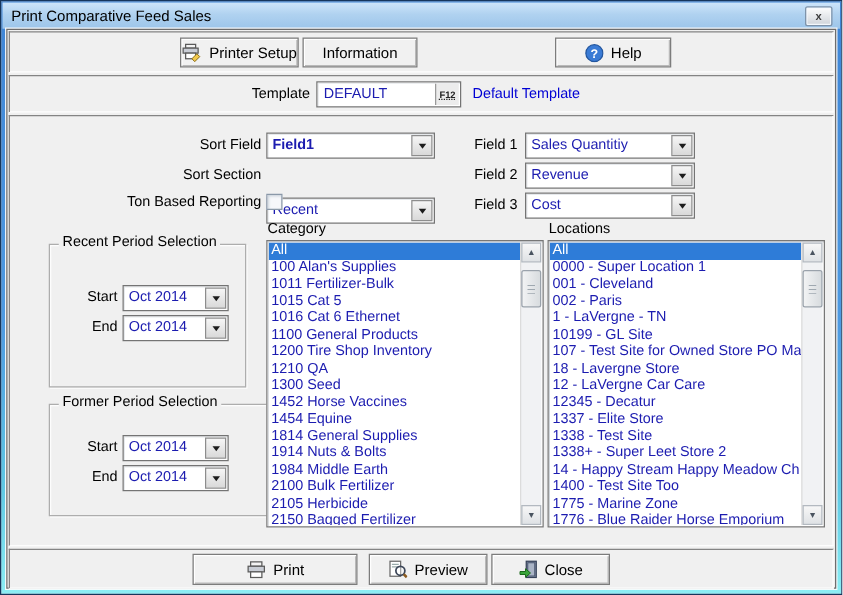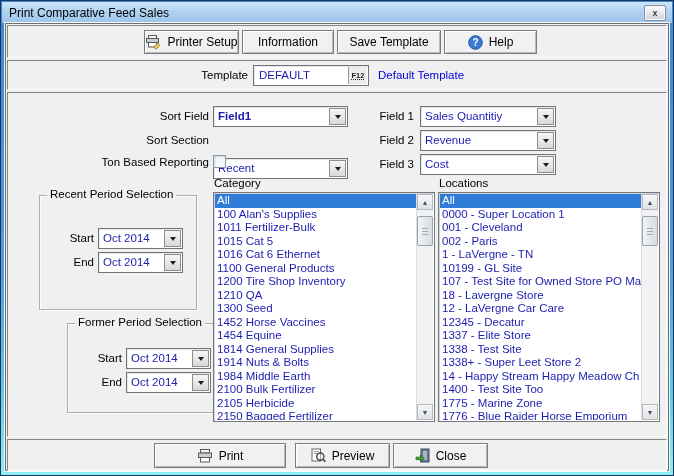--- a/index.html
+++ b/index.html
@@ -92,23 +92,20 @@
             <rect x="1.5" y="4.5" width="12" height="4" fill="#c9cdd5" stroke="#5a5a5a"></rect>
             <rect x="3.5" y="8.5" width="8" height="4.5" fill="#fff" stroke="#5a5a5a"></rect>
             <path d="M8.5 13 L12.5 9 L14.8 11.3 L10.8 15.3 Z" fill="#f2c94c" stroke="#8a6d1a" stroke-width="0.8"></path>
           </svg>
         </span>
         <span>Printer Setup</span>
       </div>
       <div class="btn" style="left:234px;top:4px;width:92px;height:24px;">
         <span>Information</span>
       </div>
-      <div class="btn" style="left:329px;top:4px;width:104px;height:24px;">
-        <span>Save Template</span>
-      </div>
       <div class="btn" style="left:436px;top:4px;width:93px;height:24px;">
         <span class="icon">
           <svg width="15" height="15" viewBox="0 0 15 15">
             <circle cx="7.5" cy="7.5" r="6.8" fill="#3a7bd5" stroke="#23569e"></circle>
             <text x="7.5" y="11" font-size="10" font-weight="bold" fill="#fff" text-anchor="middle" font-family="Liberation Sans,sans-serif">?</text>
           </svg>
         </span>
         <span>Help</span>
       </div>
     </div>
@@ -180,21 +177,21 @@
         </div>
         <div class="lbl r" style="left:8px;top:60px;width:46px;">End</div>
         <div class="combo" style="left:58px;top:56px;width:85px;">
           <span class="combo-text">Oct 2014</span>
           <span class="combo-btn">
               <span class="arrow-down"></span>
             </span>
         </div>
       </div>
 
-      <div class="groupbox" style="left:31px;top:230px;width:188px;height:90px;margin-left:28px;">
+      <div class="groupbox" style="left:31px;top:230px;width:188px;height:90px;">
         <span class="legend">Former Period Selection</span>
         <div class="lbl r" style="left:8px;top:28px;width:46px;">Start</div>
         <div class="combo" style="left:58px;top:24px;width:85px;">
           <span class="combo-text">Oct 2014</span>
           <span class="combo-btn">
               <span class="arrow-down"></span>
             </span>
         </div>
         <div class="lbl r" style="left:8px;top:52px;width:46px;">End</div>
         <div class="combo" style="left:58px;top:48px;width:85px;">

